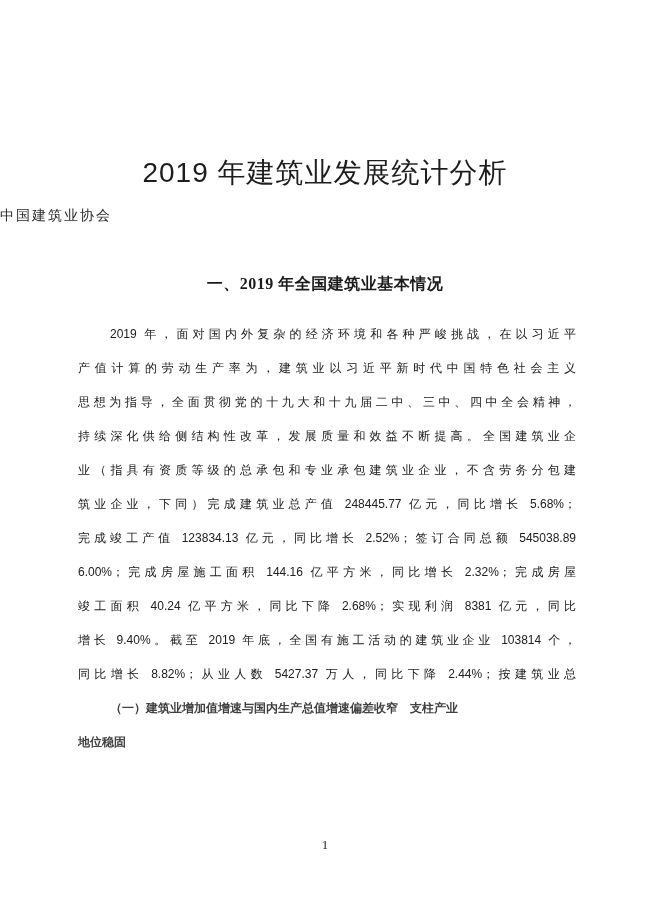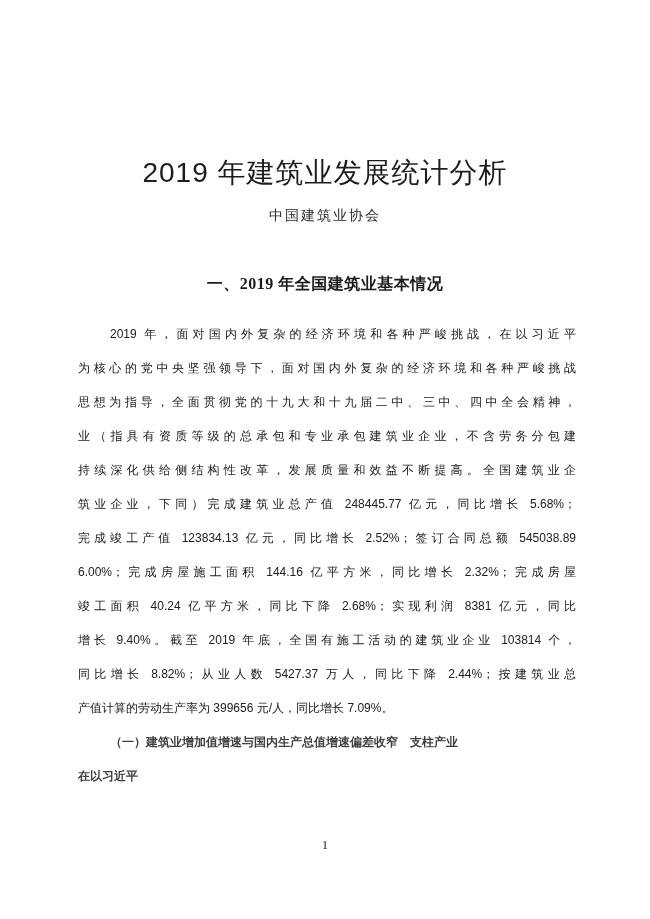--- a/index.html
+++ b/index.html
@@ -25,21 +25,21 @@
     letter-spacing: 1px;
     text-align: center;
     color: #1d1d1d;
   }
   .doc-subtitle {
     margin-top: 11px;
     font-family: "Liberation Serif", serif;
     font-size: 14px;
     line-height: 22px;
     letter-spacing: 2px;
-    text-align: center;
+    text-align: left;
     color: #2a2a2a;
   }
   .section-heading {
     margin: 42px 0 0 0;
     font-family: "Liberation Serif", serif;
     font-size: 16px;
     font-weight: 700;
     line-height: 30px;
     text-align: center;
     letter-spacing: 0.5px;
@@ -89,33 +89,32 @@
 <div class="page">
 
   <h1 class="doc-title">2019 年建筑业发展统计分析</h1>
 
   <div class="doc-subtitle">中国建筑业协会</div>
 
   <h2 class="section-heading">一、2019 年全国建筑业基本情况</h2>
 
   <div class="body-text">
     <div class="line indent">2019 年，面对国内外复杂的经济环境和各种严峻挑战，在以习近平</div>
-    <div class="line">为核心的党中央坚强领导下，面对国内外复杂的经济环境和各种严峻挑战</div>
+    <div class="line">产值计算的劳动生产率为，建筑业以习近平新时代中国特色社会主义</div>
     <div class="line">思想为指导，全面贯彻党的十九大和十九届二中、三中、四中全会精神，</div>
+    <div class="line">持续深化供给侧结构性改革，发展质量和效益不断提高。全国建筑业企</div>
     <div class="line">业（指具有资质等级的总承包和专业承包建筑业企业，不含劳务分包建</div>
-    <div class="line">持续深化供给侧结构性改革，发展质量和效益不断提高。全国建筑业企</div>
     <div class="line">筑业企业，下同）完成建筑业总产值 248445.77 亿元，同比增长 5.68%；</div>
     <div class="line">完成竣工产值 123834.13 亿元，同比增长 2.52%；签订合同总额 545038.89</div>
     <div class="line">6.00%；完成房屋施工面积 144.16 亿平方米，同比增长 2.32%；完成房屋</div>
     <div class="line">竣工面积 40.24 亿平方米，同比下降 2.68%；实现利润 8381 亿元，同比</div>
     <div class="line">增长 9.40%。截至 2019 年底，全国有施工活动的建筑业企业 103814 个，</div>
     <div class="line">同比增长 8.82%；从业人数 5427.37 万人，同比下降 2.44%；按建筑业总</div>
-    <div class="line flush">产值计算的劳动生产率为 399656 元/人，同比增长 7.09%。</div>
 
     <div class="subheading">
       <div class="line indent flush">（一）建筑业增加值增速与国内生产总值增速偏差收窄　支柱产业</div>
-      <div class="line flush">在以习近平</div>
+      <div class="line flush">地位稳固</div>
     </div>
   </div>
 
   <div class="page-number">1</div>
 
 </div>
 
 </body></html>

